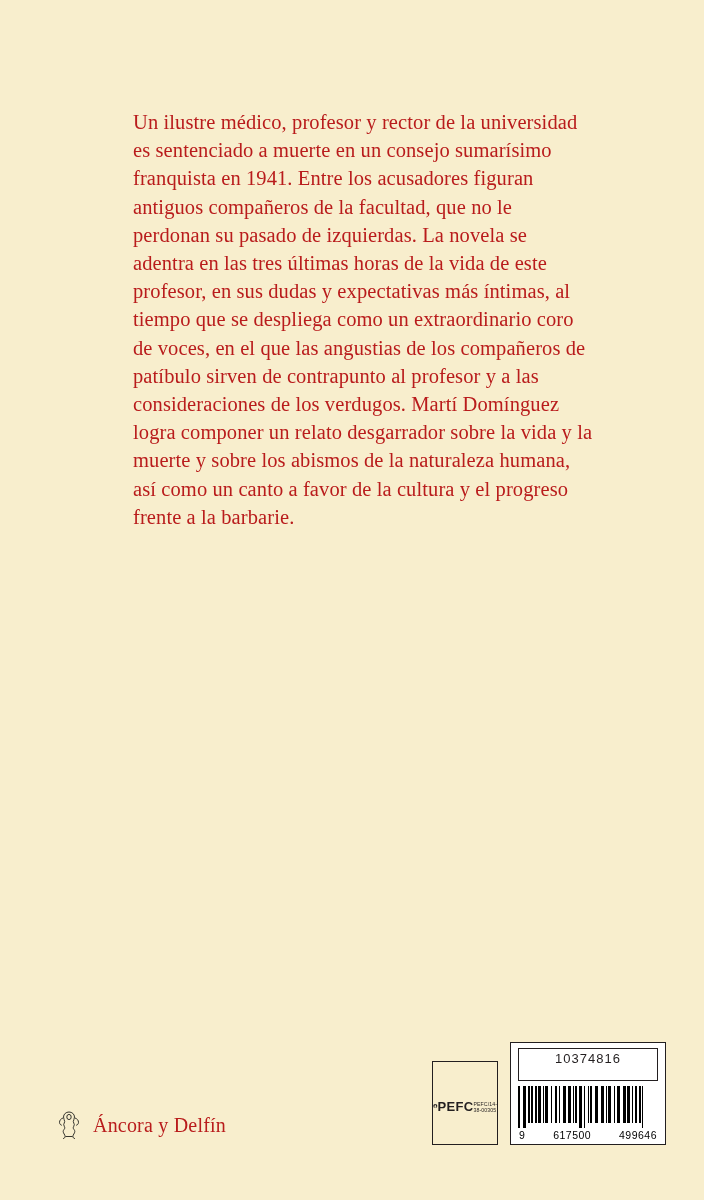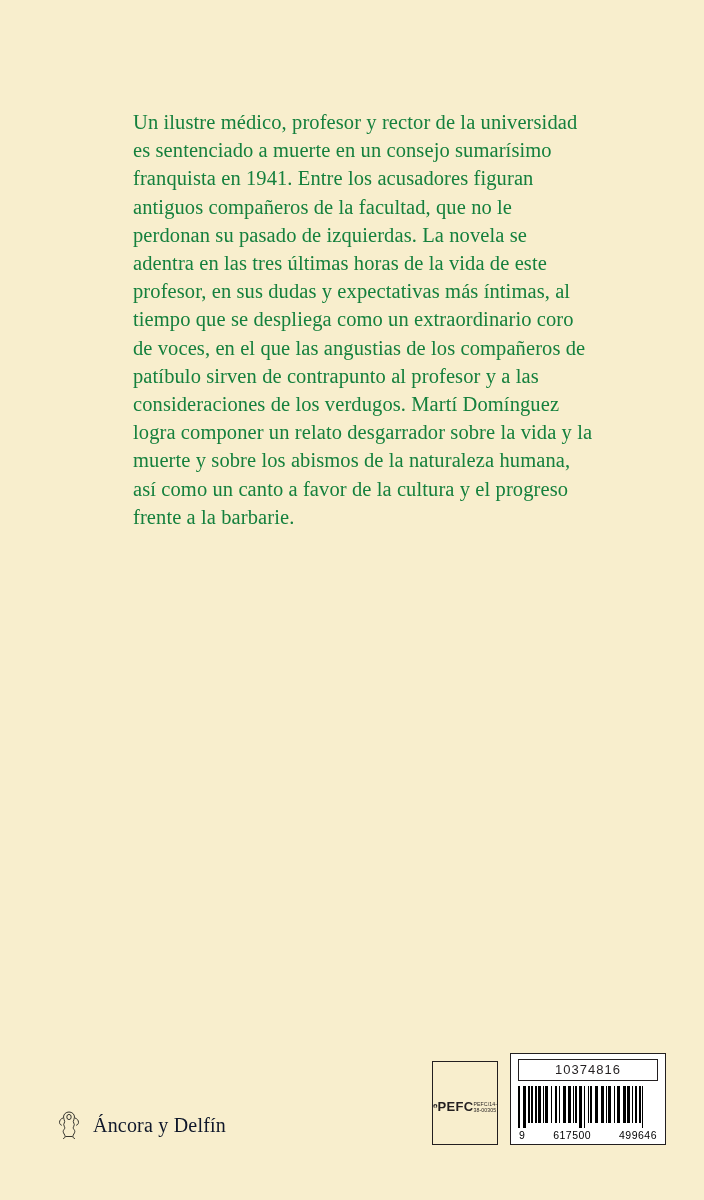--- a/index.html
+++ b/index.html
@@ -19,21 +19,21 @@
     inset: 0;
     background: #f8eecd;
   }
   .blurb {
     position: absolute;
     left: 133px;
     top: 108px;
     width: 460px;
     font-size: 20.5px;
     line-height: 28.2px;
-    color: #15803d;
+    color: #b91c1c;
     text-align: left;
     letter-spacing: 0.1px;
     white-space: pre-wrap;
   }
   .footer {
     position: absolute;
     left: 0;
     right: 0;
     bottom: 0;
     height: 200px;
@@ -46,21 +46,21 @@
     align-items: center;
     gap: 10px;
   }
   .imprint-mark {
     width: 28px;
     height: 30px;
     display: block;
   }
   .imprint-name {
     font-size: 20px;
-    color: #0f172a;
+    color: #b91c1c;
     font-family: "Liberation Serif", serif;
     letter-spacing: 0.2px;
   }
   .codes {
     position: absolute;
     right: 38px;
     bottom: 55px;
     display: flex;
     align-items: flex-end;
     gap: 12px;
@@ -102,21 +102,21 @@
     background: #fff;
     padding: 5px 7px 3px 7px;
     box-sizing: border-box;
   }
   .barcode-top {
     font-family: "Liberation Sans", sans-serif;
     font-size: 13px;
     color: #231f20;
     border: 1px solid #231f20;
     text-align: center;
-    padding: 2px 0 3px 0;
+    padding: 2px 0 14px 0;
     letter-spacing: 1px;
     background: #fff;
   }
   .barcode-bars {
     height: 42px;
     margin-top: 5px;
     display: flex;
     align-items: stretch;
     gap: 0;
   }

